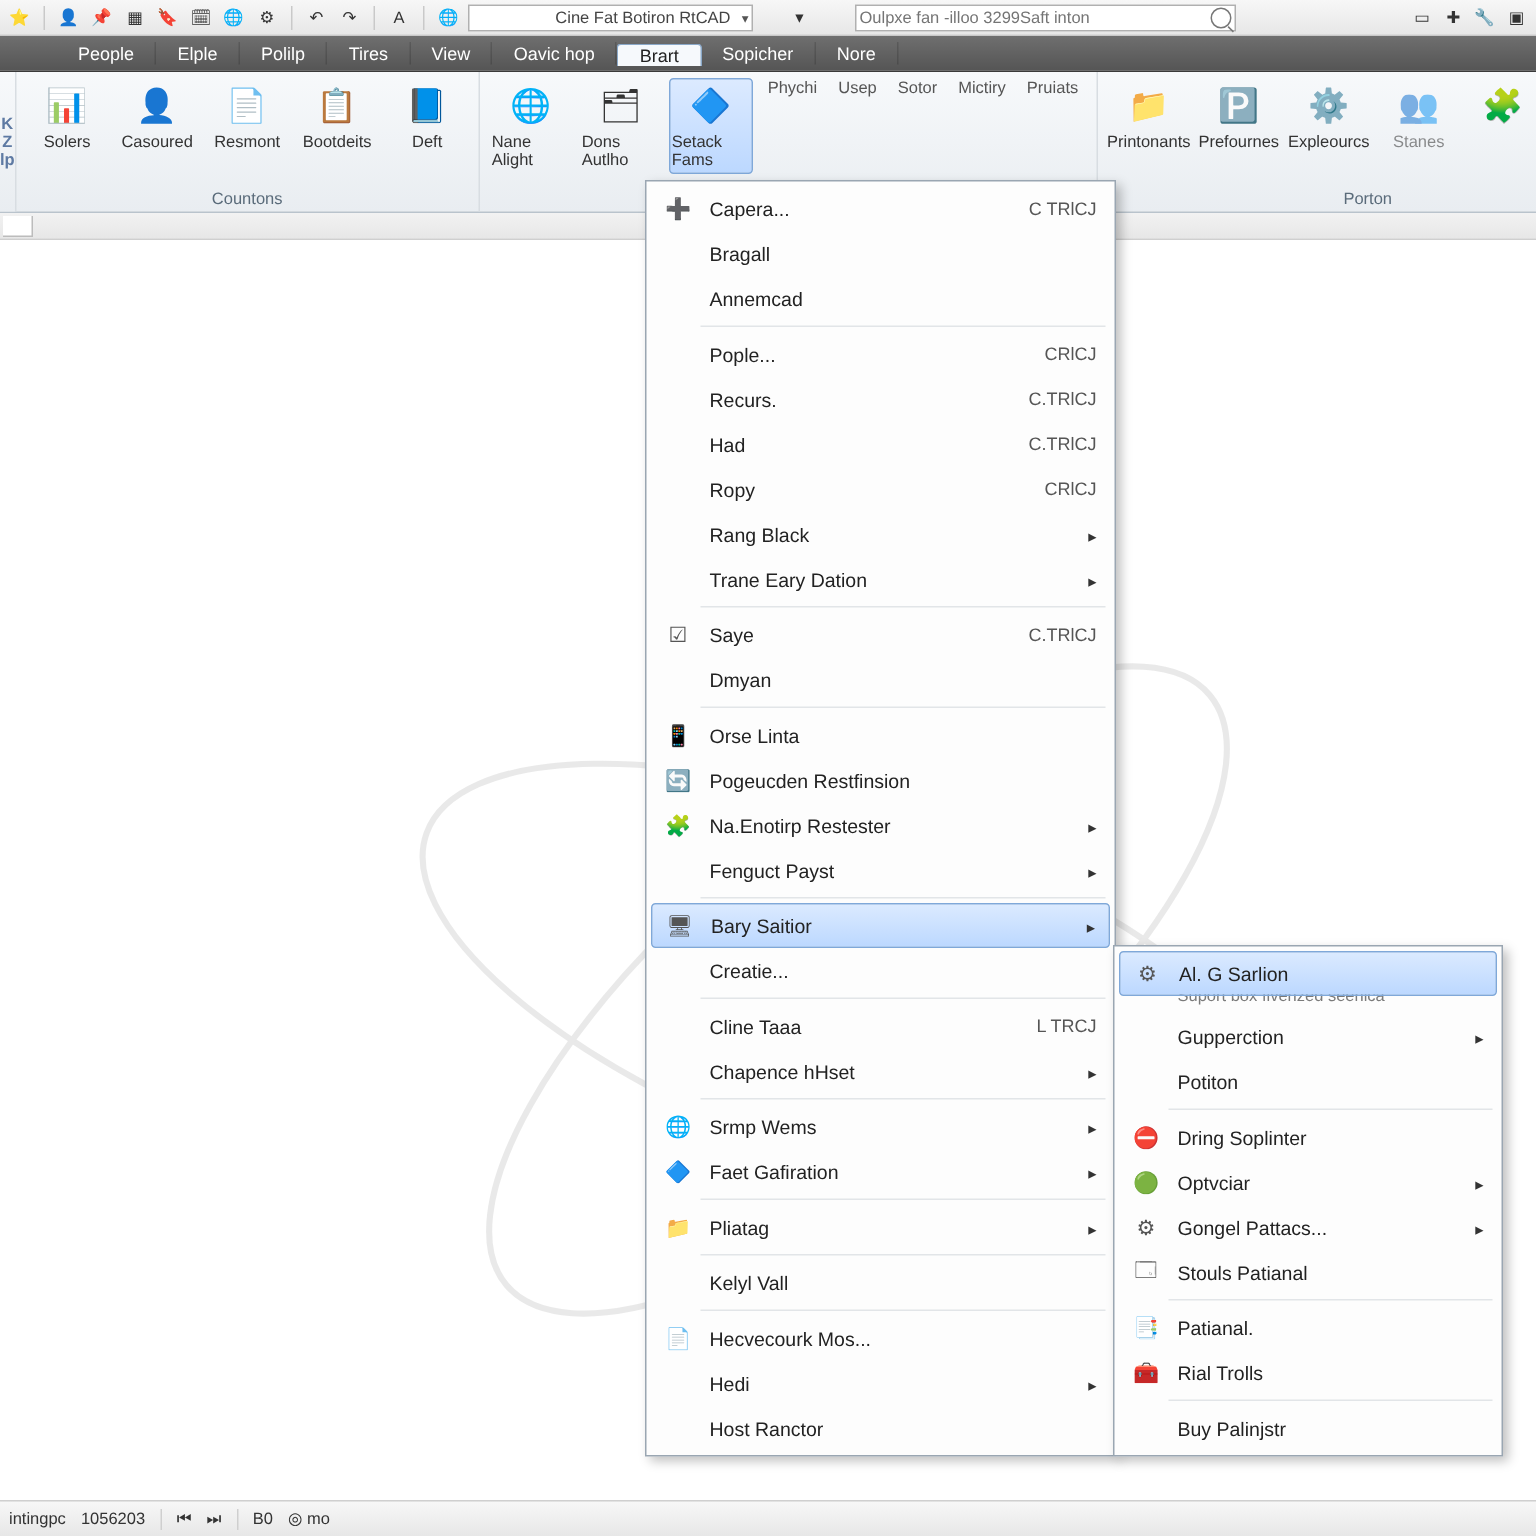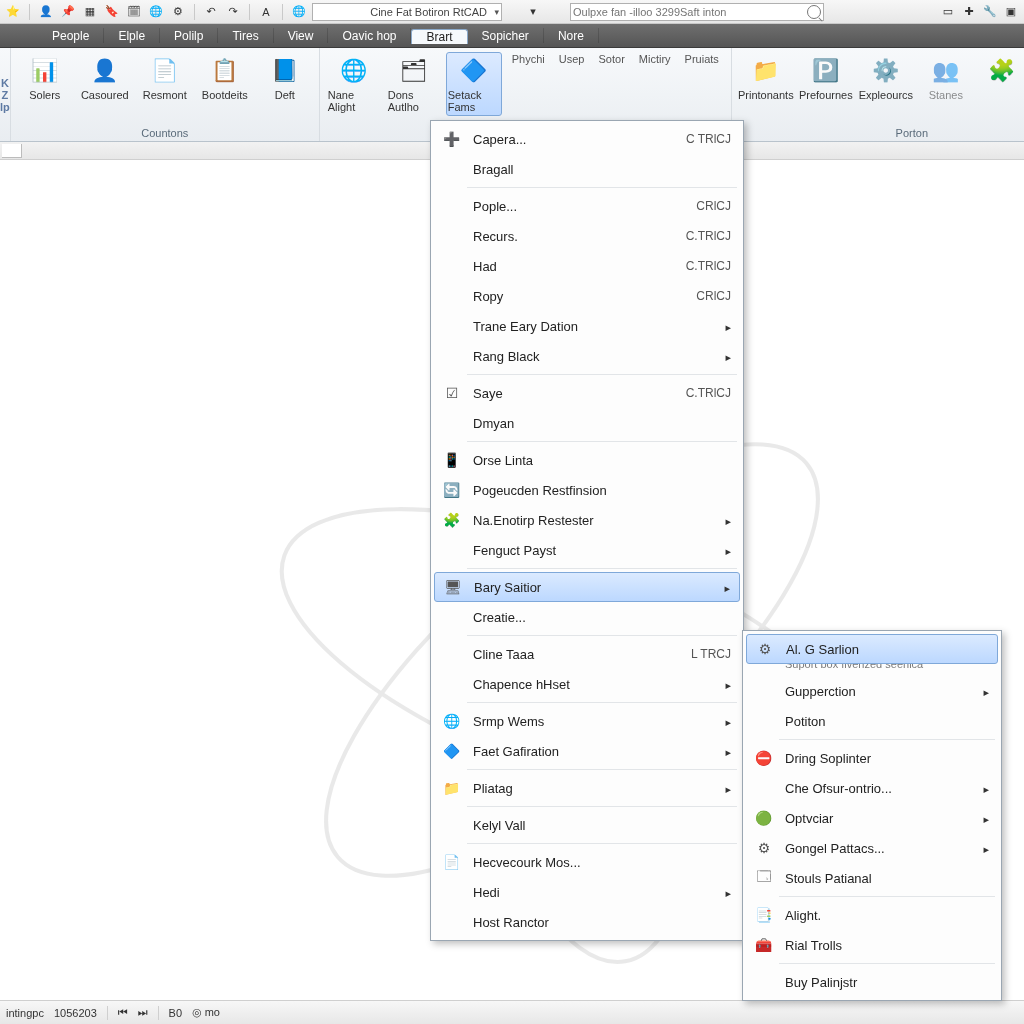--- a/index.html
+++ b/index.html
@@ -263,20 +263,24 @@
 <div class="menu main" id="menu-main">
     <div class="row">
       <span class="gut">➕</span>
       <span class="lab">Capera...</span>
       <span class="accel">C TRlCJ</span>
     </div>
     <div class="row">
       <span class="gut"></span>
       <span class="lab">Bragall</span>
     </div>
+    <div class="row">
+      <span class="gut"></span>
+      <span class="lab">Annemcad</span>
+    </div>
     <hr>
     <div class="row">
       <span class="gut"></span>
       <span class="lab">Pople...</span>
       <span class="accel">CRlCJ</span>
     </div>
     <div class="row">
       <span class="gut"></span>
       <span class="lab">Recurs.</span>
       <span class="accel">C.TRlCJ</span>
@@ -286,26 +290,26 @@
       <span class="lab">Had</span>
       <span class="accel">C.TRlCJ</span>
     </div>
     <div class="row">
       <span class="gut"></span>
       <span class="lab">Ropy</span>
       <span class="accel">CRlCJ</span>
     </div>
     <div class="row">
       <span class="gut"></span>
+      <span class="lab">Rang Black</span>
+      <span class="sub"></span>
+    </div>
+    <div class="row">
+      <span class="gut"></span>
       <span class="lab">Trane Eary Dation</span>
-      <span class="sub"></span>
-    </div>
-    <div class="row">
-      <span class="gut"></span>
-      <span class="lab">Rang Black</span>
       <span class="sub"></span>
     </div>
     <hr>
     <div class="row">
       <span class="gut">☑</span>
       <span class="lab">Saye</span>
       <span class="accel">C.TRlCJ</span>
     </div>
     <div class="row">
       <span class="gut"></span>
@@ -403,42 +407,37 @@
     <div class="row">
       <span class="gut"></span>
       <span class="lab">Potiton</span>
     </div>
     <hr>
     <div class="row">
       <span class="gut">⛔</span>
       <span class="lab">Dring Soplinter</span>
     </div>
     <div class="row">
-      <span class="gut"></span>
-      <span class="lab">Che Ofsur-ontrio...</span>
-      <span class="sub"></span>
-    </div>
-    <div class="row">
       <span class="gut">🟢</span>
       <span class="lab">Optvciar</span>
       <span class="sub"></span>
     </div>
     <div class="row">
       <span class="gut">⚙</span>
       <span class="lab">Gongel Pattacs...</span>
       <span class="sub"></span>
     </div>
     <div class="row">
       <span class="gut">🗔</span>
       <span class="lab">Stouls Patianal</span>
     </div>
     <hr>
     <div class="row">
       <span class="gut">📑</span>
-      <span class="lab">Alight.</span>
+      <span class="lab">Patianal.</span>
     </div>
     <div class="row">
       <span class="gut">🧰</span>
       <span class="lab">Rial Trolls</span>
     </div>
     <hr>
     <div class="row">
       <span class="gut"></span>
       <span class="lab">Buy Palinjstr</span>
     </div>

